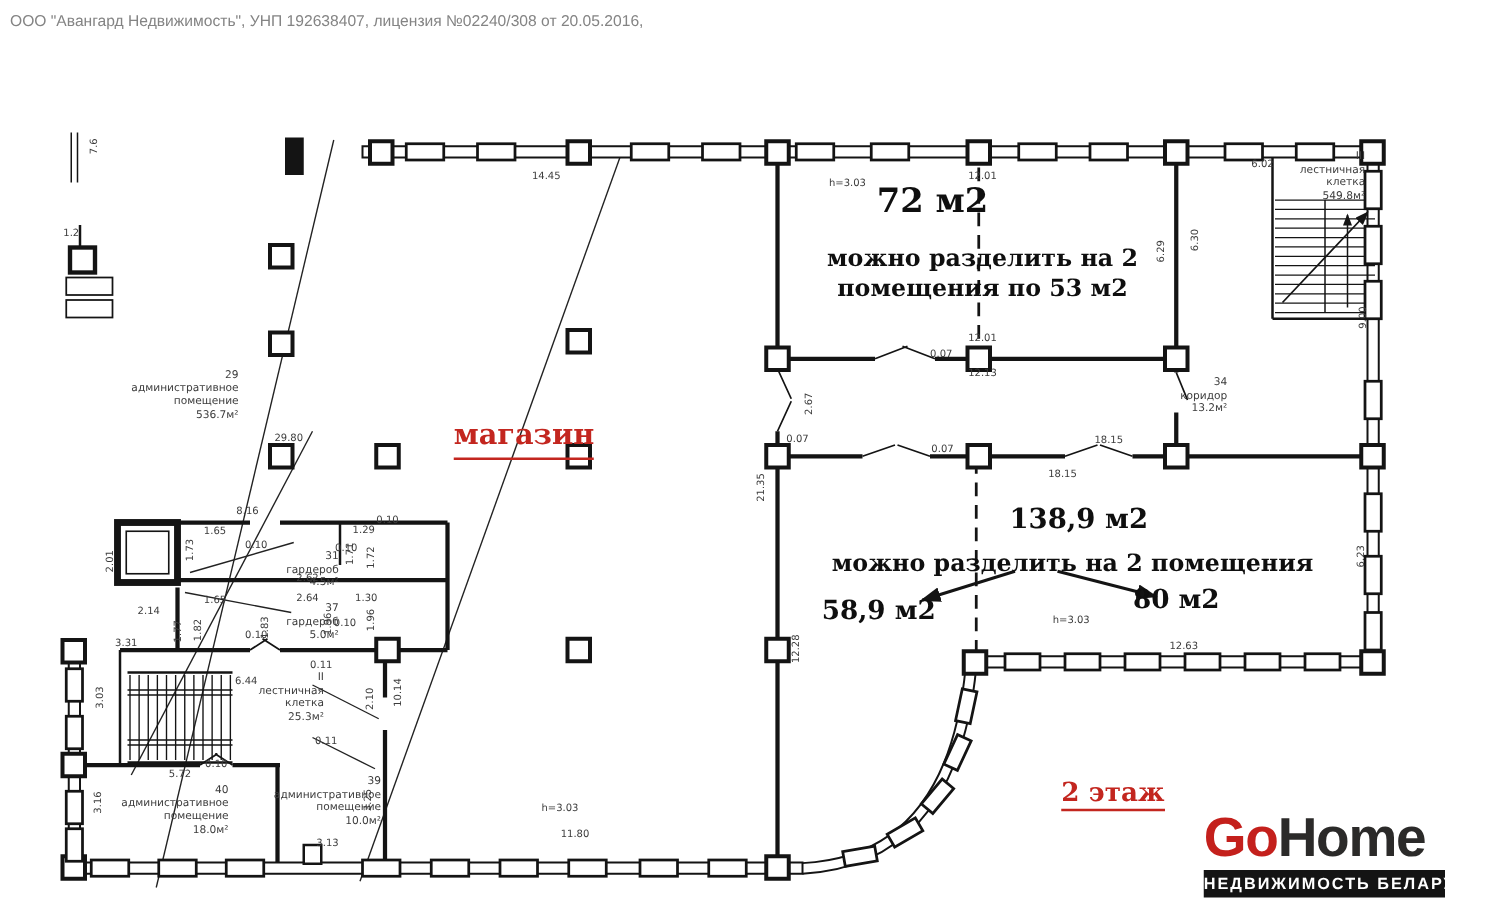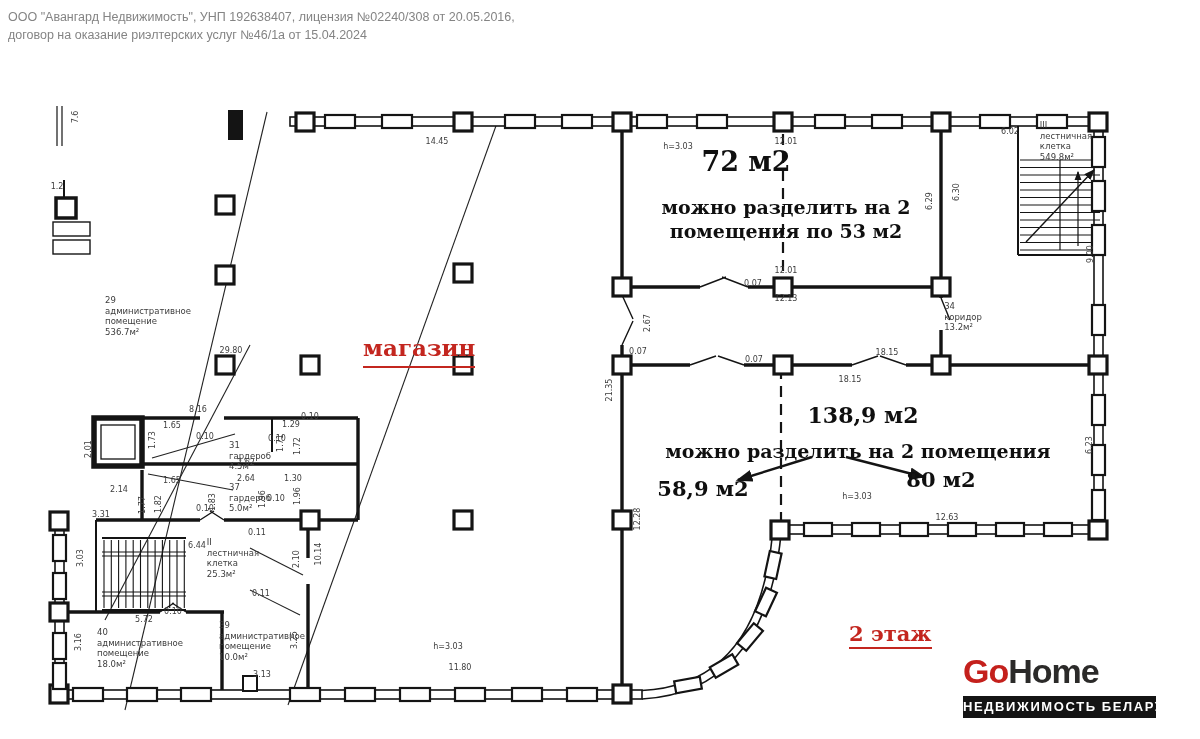--- a/index.html
+++ b/index.html
@@ -4,47 +4,46 @@
 <style>
   html,body{margin:0;padding:0;background:#ffffff;}
   .stage{position:relative;width:1200px;height:739px;background:#ffffff;overflow:hidden;
          font-family:"DejaVu Sans",sans-serif;}
   .header{position:absolute;left:8px;top:8px;font-family:"Liberation Sans",sans-serif;
           font-size:12.5px;line-height:18px;color:#848484;}
   svg{position:absolute;left:0;top:0;}
   .labels{position:absolute;left:0;top:0;width:1200px;height:739px;pointer-events:none;}
   .dim{position:absolute;font-size:8px;color:#3c3c3c;white-space:nowrap;}
   .room-label{position:absolute;font-size:8.5px;line-height:10.5px;color:#3c3c3c;
-              text-align:left;white-space:pre-line;transform:translate(-50%,0);}
+              text-align:right;white-space:pre-line;transform:translate(-50%,0);}
   .note{position:absolute;font-family:"DejaVu Serif",serif;font-weight:bold;color:#0f0f0f;
         white-space:nowrap;transform:translate(-50%,-50%);}
   .title{position:absolute;left:363px;top:297px;font-family:"DejaVu Serif",serif;
          font-weight:bold;font-size:23px;line-height:34px;}
   .title .tline{display:inline-block;border-bottom:2px solid;padding-bottom:1px;}
   .floor{position:absolute;left:849px;top:621px;font-family:"DejaVu Serif",serif;
          font-weight:bold;font-size:21px;border-bottom:2px solid;display:inline-block;
          padding-bottom:1px;}
   .red{color:#c3261f;border-color:#c3261f;}
   .logo{position:absolute;left:963px;top:648px;width:193px;text-align:left;}
-  .logo-word{font-family:"Liberation Sans",sans-serif;font-weight:bold;font-size:34px;
+  .logo-word{font-family:"Liberation Sans",sans-serif;font-weight:bold;font-size:44px;
              line-height:46px;letter-spacing:-1px;white-space:nowrap;}
   .logo-go{color:#c4201c;}
   .logo-home{color:#2b2a29;}
   .logo-tag{margin-top:2px;background:#141414;color:#ffffff;font-family:"Liberation Sans",sans-serif;
             font-weight:bold;font-size:13px;letter-spacing:1.6px;text-align:center;
             padding:3px 0 4px 0;width:100%;box-sizing:border-box;white-space:nowrap;}
 </style>
 </head>
 <body>
 
 <div class="stage">
 
   <div class="header">
     <div>ООО "Авангард Недвижимость", УНП 192638407, лицензия №02240/308 от 20.05.2016,</div>
-    <div>договор на оказание риэлтерских услуг №46/1а от 15.04.2024</div>
   </div>
 
   <svg width="1200" height="739" viewBox="0 0 1200 739">
     <defs>
       <marker id="arr" markerWidth="10" markerHeight="8" refX="7" refY="3" orient="auto" markerUnits="strokeWidth">
         <path d="M0,0 L8,3 L0,6 Z" fill="#141414"></path>
       </marker>
       <marker id="arr2" markerWidth="9" markerHeight="7" refX="6" refY="2.5" orient="auto" markerUnits="strokeWidth">
         <path d="M0,0 L7,2.5 L0,5 Z" fill="#141414"></path>
       </marker>

